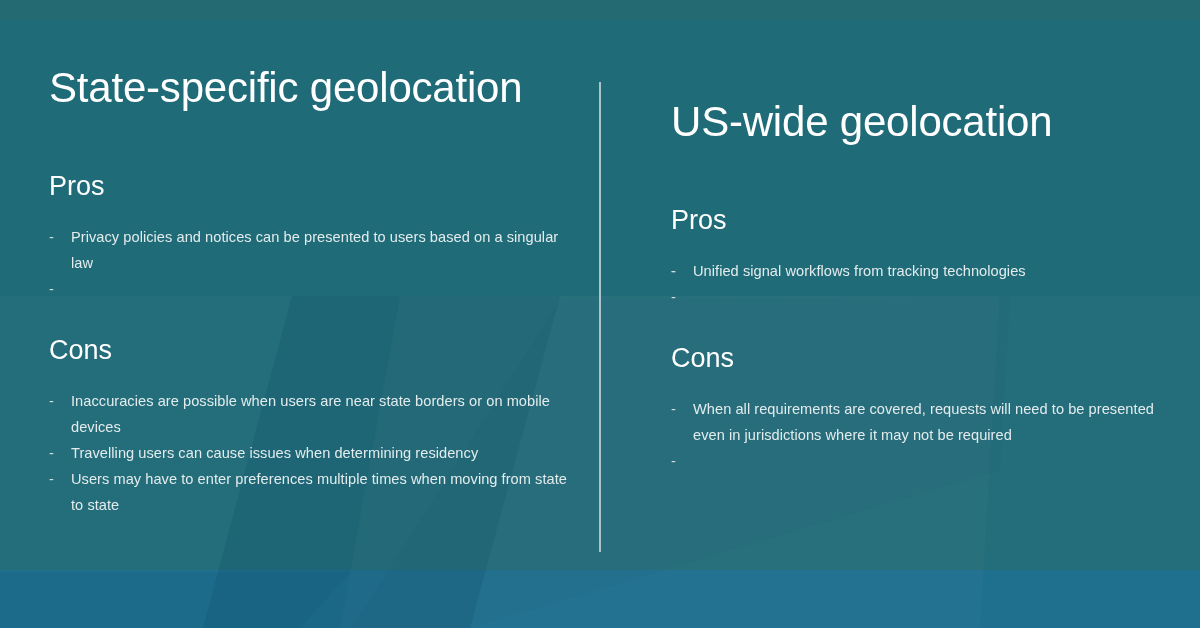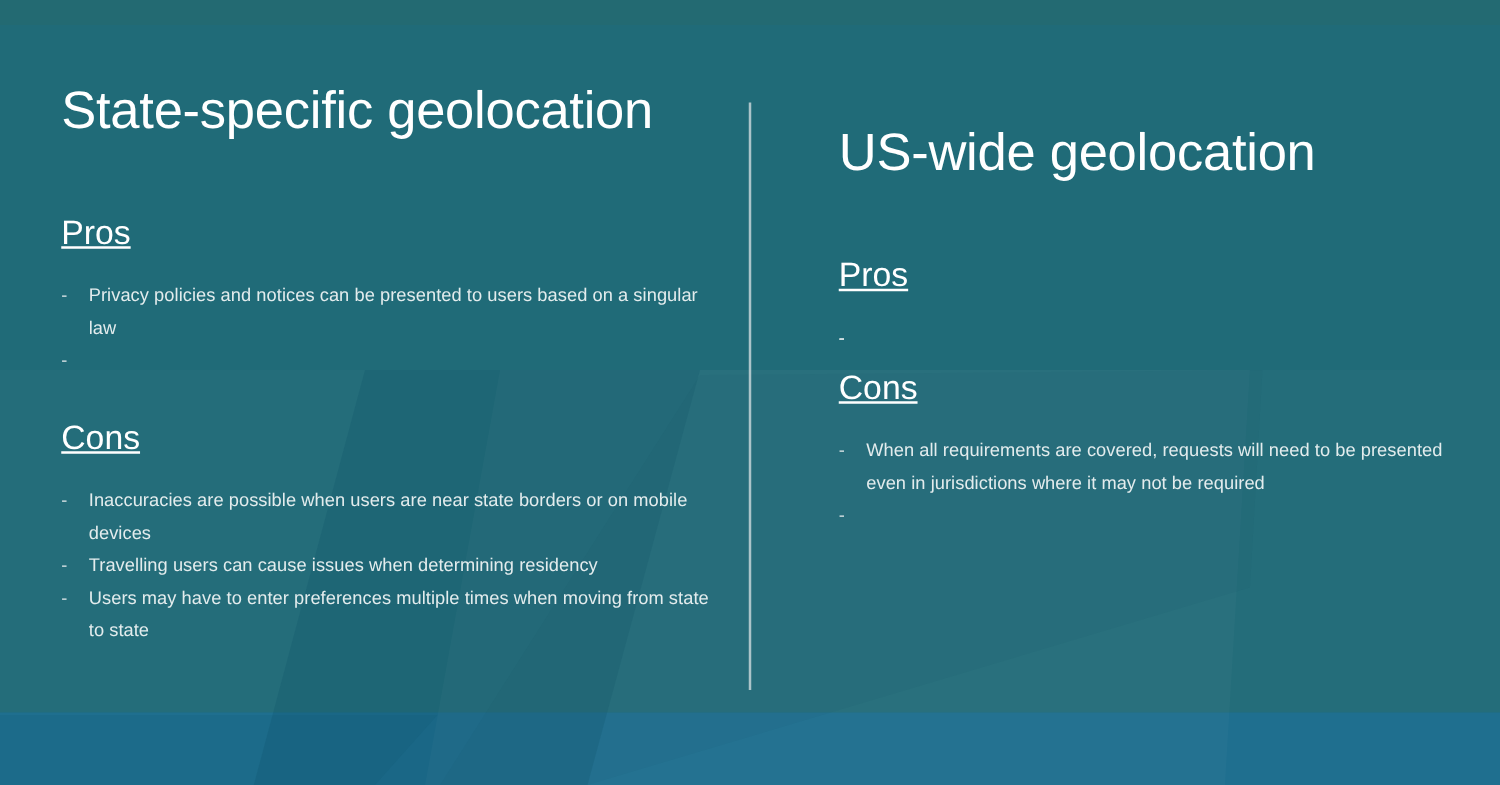--- a/index.html
+++ b/index.html
@@ -62,21 +62,20 @@
     color: #ffffff;
   }
 
   h2.section-title {
     margin: 0;
     font-size: 27px;
     line-height: 32px;
     font-weight: 400;
     letter-spacing: 0px;
     color: #ffffff;
-    text-decoration: underline;
   }
 
   .pros-head-wrap  { margin-top: 56px; }
   .cons-head-wrap  { margin-top: 58px; }
   .right .pros-head-wrap { margin-top: 56px; }
 
   ul.bullets {
     list-style: none;
     margin: 22px 0 0 0;
     padding: 0;
@@ -168,20 +167,21 @@
       <h1 class="col-title">US-wide geolocation</h1>
 
       <div class="pros-head-wrap">
         <h2 class="section-title">Pros</h2>
         <ul class="bullets">
           <li>
             <span class="dash">-</span>
           </li>
           <li>
             <span class="dash">-</span>
+            <span>Unified signal workflows from tracking technologies</span>
           </li>
           <li>
             <span class="dash">-</span>
           </li>
         </ul>
       </div>
 
       <div class="cons-head-wrap">
         <h2 class="section-title">Cons</h2>
         <ul class="bullets">

